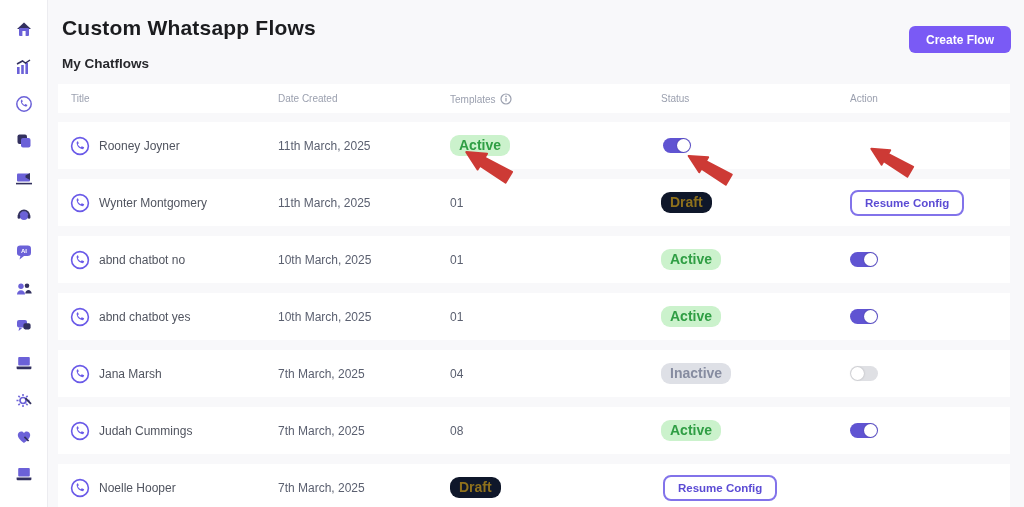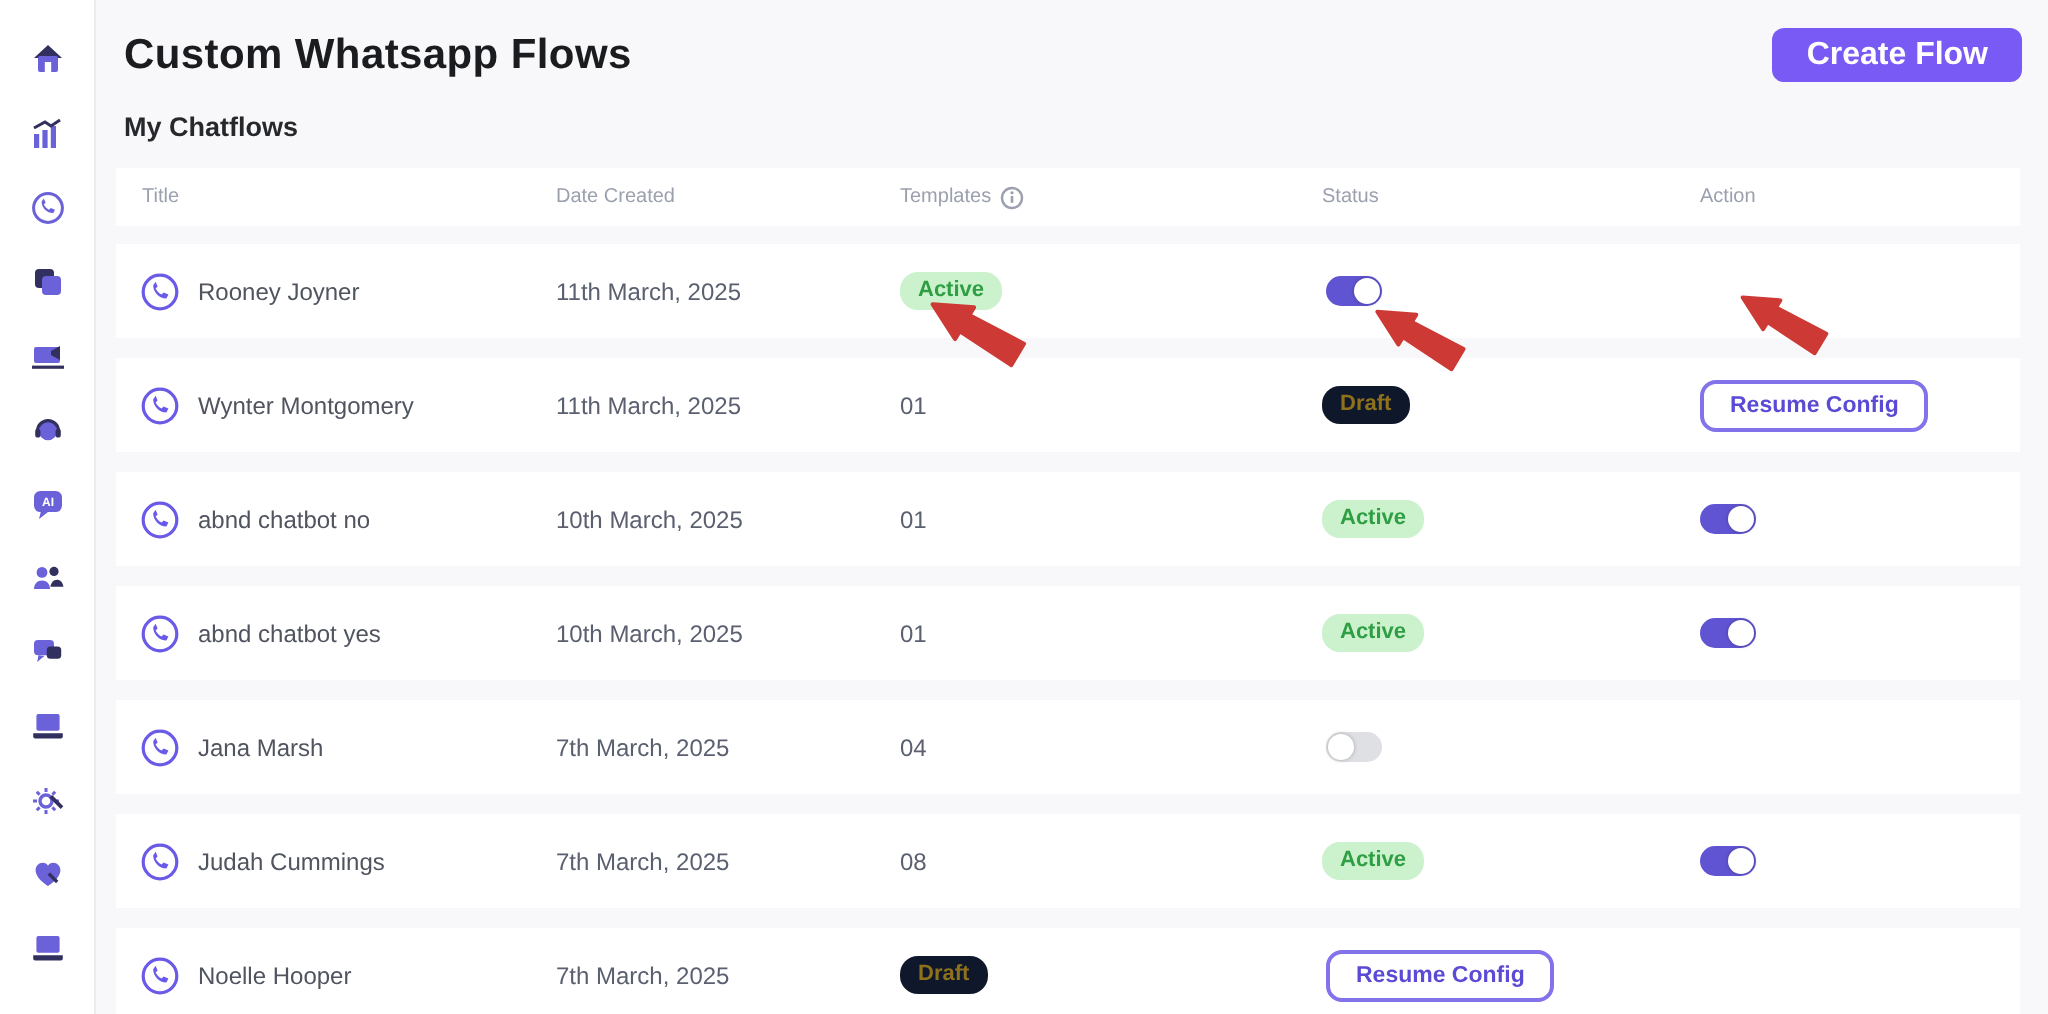--- a/index.html
+++ b/index.html
@@ -12,42 +12,42 @@
     background:#ffffff; border-right:1px solid #ececf0;
     display:flex; flex-direction:column; align-items:center; padding-top:11px;
   }
   .side-item { width:48px; height:37px; display:flex; align-items:center; justify-content:center; cursor:pointer; }
   .side-item svg { width:18px; height:18px; }
 
   
   .content { position:absolute; left:48px; top:0; width:976px; height:507px; }
   .page-title { font-size:21px; font-weight:bold; color:#1b1c1f; position:absolute; left:14px; top:16px; letter-spacing:.2px; }
   .create-btn {
-    position:absolute; right:13px; top:14px; height:27px; padding:0 17px;
-    background:#7a5af5; color:#fff; font-size:16px; font-weight:bold;
+    position:absolute; right:13px; top:26px; height:27px; padding:0 17px;
+    background:#7a5af5; color:#fff; font-size:12px; font-weight:bold;
     border:none; border-radius:6px; cursor:pointer; font-family:inherit;text-align:right;
   }
   .subtitle { font-size:13.5px; font-weight:bold; color:#27282c; position:absolute; left:14px; top:56px; }
 
   
   .table-wrap { position:absolute; left:10px; top:84px; width:952px; }
   .thead, .row {
     display:grid; grid-template-columns:220px 172px 211px 187px 1fr;
     align-items:center; background:#ffffff;
   }
   .thead { height:29px; margin-bottom:9px; color:#9ba0af; font-size:10px; }
   .thead .cell:first-child { padding-left:13px; }
   .row { height:47px; margin-bottom:10px; font-size:12px; color:#5b6070; }
   .cell { display:flex; align-items:center; }
   .c-action { padding-left:2px; }
   .title-cell { padding-left:12px; gap:9px; color:#50545f; }
   .wa-ico { width:20px; height:20px; flex:0 0 auto; display:flex; }
-  .tmpl-head { display:flex; align-items:center; gap:4px; }
-
-  .badge { font-size:11px; font-weight:600; padding:3px 9px; border-radius:9px; line-height:1.1; }
+  .tmpl-head { display:flex; align-items:flex-end; gap:4px; }
+
+  .badge { font-size:14px; font-weight:600; padding:3px 9px; border-radius:9px; line-height:1.1; }
   .badge.active   { background:#cbf2cc; color:#2f9e44; }
   .badge.draft    { background:#0f172a; color:#8f711c; }
   .badge.inactive { background:#dee0e6; color:#868ca0; }
 
   .toggle { width:28px; height:15px; border-radius:8px; position:relative; cursor:pointer; }
   .toggle.on  { background:#6054d2; }
   .toggle.off { background:#dfe0e4; }
   .knob { width:13px; height:13px; border-radius:50%; background:#fff; position:absolute; top:1px; box-shadow:0 0 2px rgba(0,0,0,.25); }
   .toggle.on  .knob { right:1px; }
   .toggle.off .knob { left:1px; }
@@ -263,20 +263,23 @@
        <span class="wa-ico">
               <svg viewBox="0 0 20 20" width="20" height="20">
                 <circle cx="10" cy="10" r="8.4" stroke="#6a5ae8" stroke-width="1.6" fill="#fff"></circle>
                 <path d="M6.6 6.6c0 3.6 3 6.6 6.6 6.6l1-1.9-2.4-1-1 1c-1.3-.6-2.4-1.7-3-3l1-1-1-2.4z" fill="#6a5ae8"></path>
               </svg>
             </span>
        <span>Jana Marsh</span>
      </div>
      <div class="cell">7th March, 2025</div>
      <div class="cell">04</div>
+     <div class="cell">
+            <span class="badge inactive">Inactive</span>
+          </div>
      <div class="cell c-action">
             <div class="toggle off">
               <div class="knob"></div>
             </div>
           </div>
         </div>
         <div class="row">
           <div class="cell title-cell">
        <span class="wa-ico">
               <svg viewBox="0 0 20 20" width="20" height="20">

